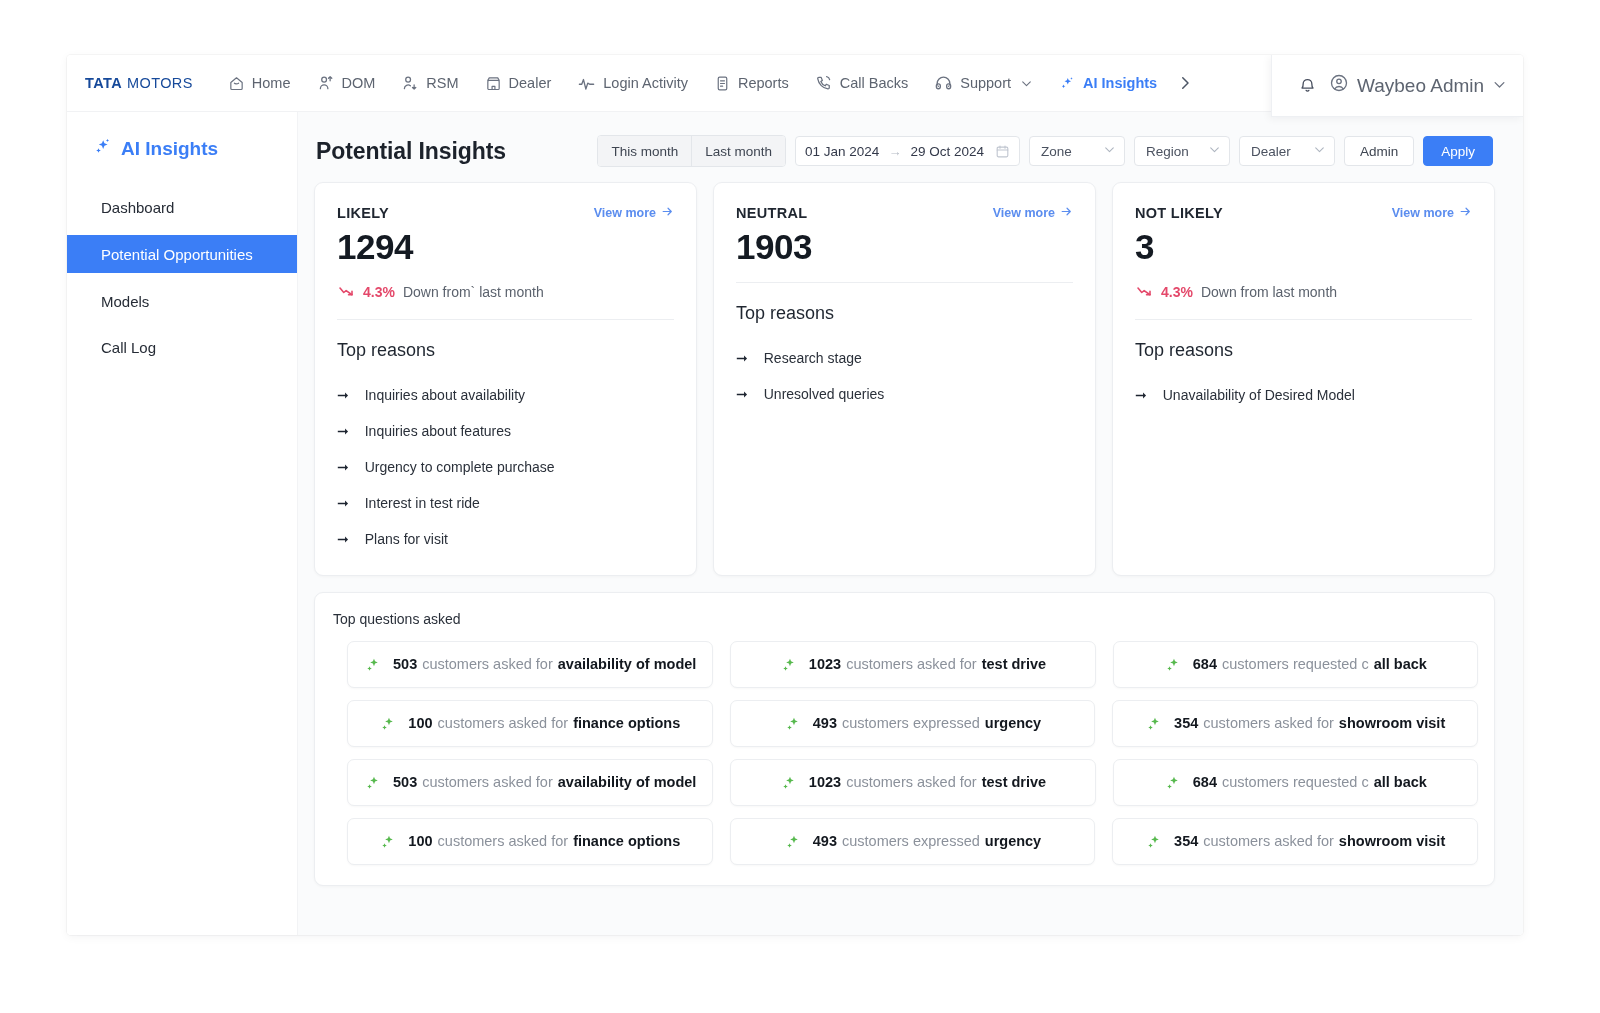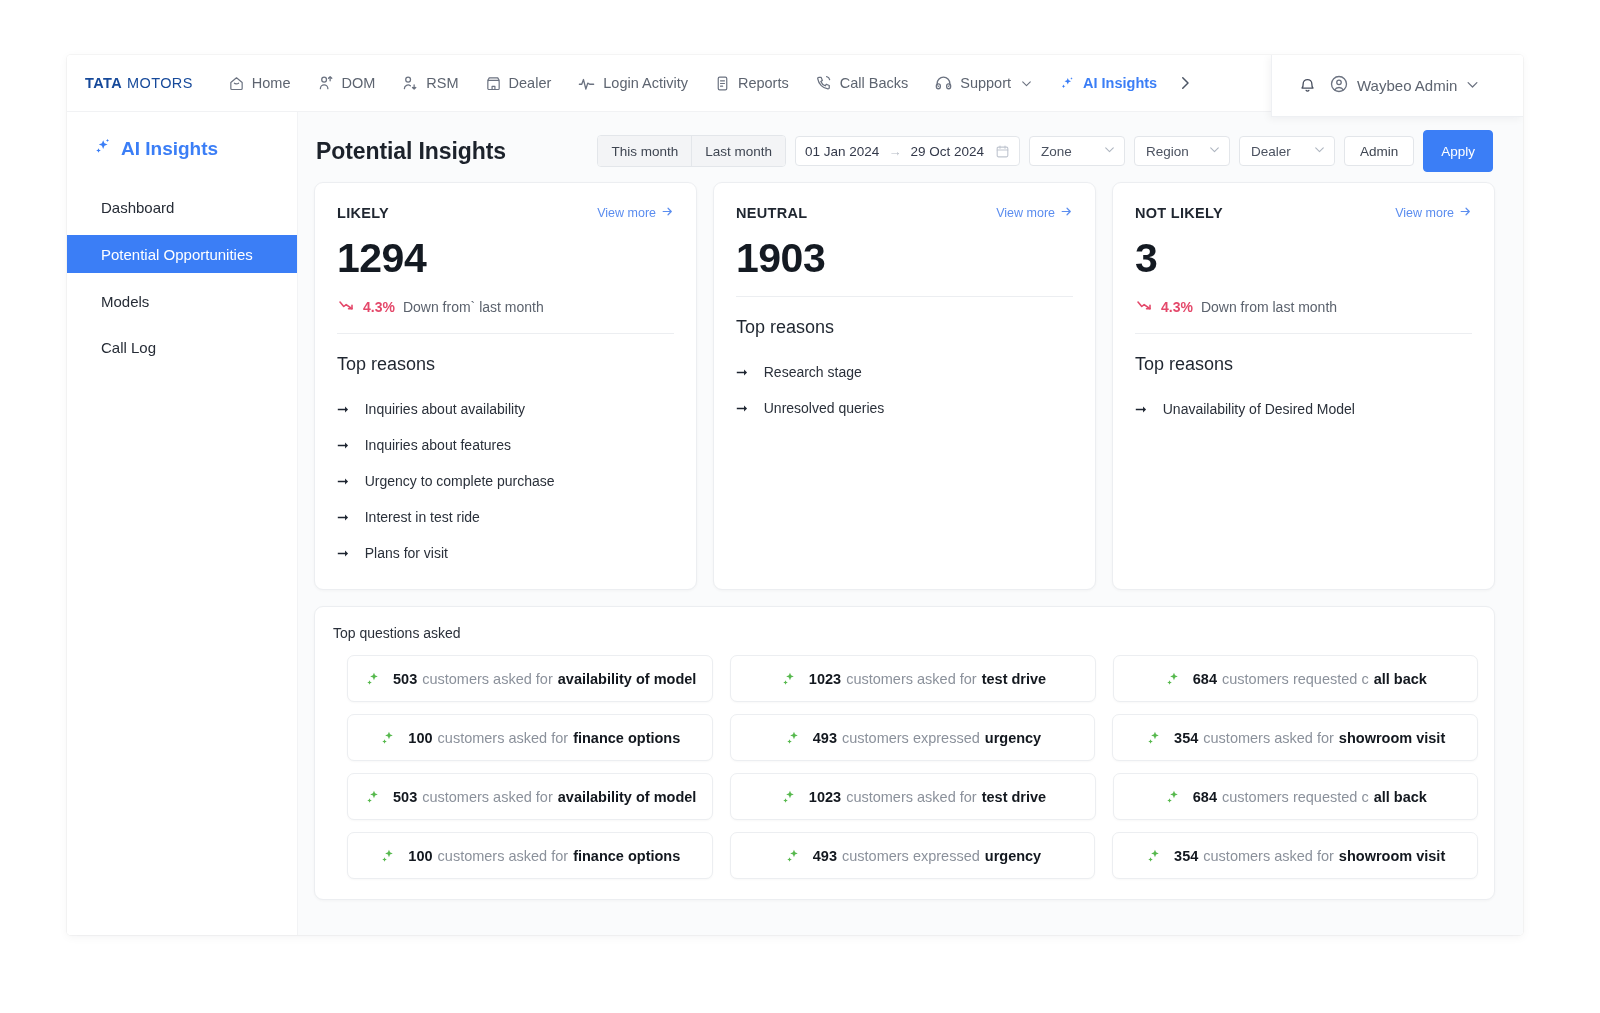--- a/index.html
+++ b/index.html
@@ -70,21 +70,21 @@
     border-bottom: 1px solid #eef0f3;
     box-shadow: -2px 2px 8px rgba(16,24,40,0.05);
     display: flex; align-items: center; justify-content: flex-start;
     gap: 12px;
     padding-left: 26px;
     z-index: 4;
   }
   .bell { cursor: pointer; color: #4a5160; display: flex; }
   .user-chip {
     display: flex; align-items: center; gap: 8px;
-    color: #5d6470; font-size: 15px; cursor: pointer;
+    color: #5d6470; font-size: 19px; cursor: pointer;
   }
 
   
   .body-row { display: flex; height: calc(880px - 57px); }
 
   .sidebar {
     width: 230px;
     background: #ffffff;
     padding-top: 24px;
     flex: 0 0 230px;
@@ -161,21 +161,21 @@
     font-size: 13.5px; color: #4b5260; cursor: pointer;
   }
   .sel .chev { color: #aeb5c0; }
   .btn-clear {
     height: 30px; padding: 0 15px;
     display: flex; align-items: center;
     border: 1px solid #e3e6ea; border-radius: 4px; background: #fff;
     font-size: 13.5px; color: #3f4652; cursor: pointer;
   }
   .btn-apply {
-    height: 42px; padding: 0 17px;
+    height: 30px; padding: 0 17px;
     display: flex; align-items: center;
     border-radius: 4px; background: #3b7ef6; color: #fff;
     font-size: 13.5px; cursor: pointer; border: 1px solid #3b7ef6;
   }
 
   
   .cards {
     display: flex; gap: 16px;
     margin-top: 8px;
     padding: 0 2px;
@@ -190,25 +190,25 @@
     min-height: 382px;
     display: flex; flex-direction: column;
   }
   .card-top { display: flex; align-items: flex-start; justify-content: space-between; }
   .card-label {
     font-size: 14.5px; font-weight: bold; color: #1f2630;
     letter-spacing: 0.3px;
   }
   .view-more {
     display: flex; align-items: center; gap: 5px;
-    font-size: 12.5px; color: #5b8def; cursor: pointer; white-space: nowrap;
+    font-size: 12.5px; color: #5b8def; cursor: pointer; white-space: nowrap; font-weight: bold;
   }
   .card-value {
-    font-size: 41px; font-weight: bold; color: #141a22;
-    line-height: 1.05; margin-top: 16px; letter-spacing: -0.5px;
+    font-size: 35px; font-weight: bold; color: #141a22;
+    line-height: 1.05; margin-top: 8px; letter-spacing: -0.5px;
   }
   .trend {
     display: flex; align-items: center; gap: 8px;
     margin-top: 16px; font-size: 14px;
   }
   .trend .pct { font-weight: 600; }
   .trend .txt { color: #5b626d; }
   .trend.down .pct { color: #e4486a; }
   .trend.up .pct { color: #23a99a; }
   .divider { height: 1px; background: #eceef1; margin: 16px 0 0 0; }

